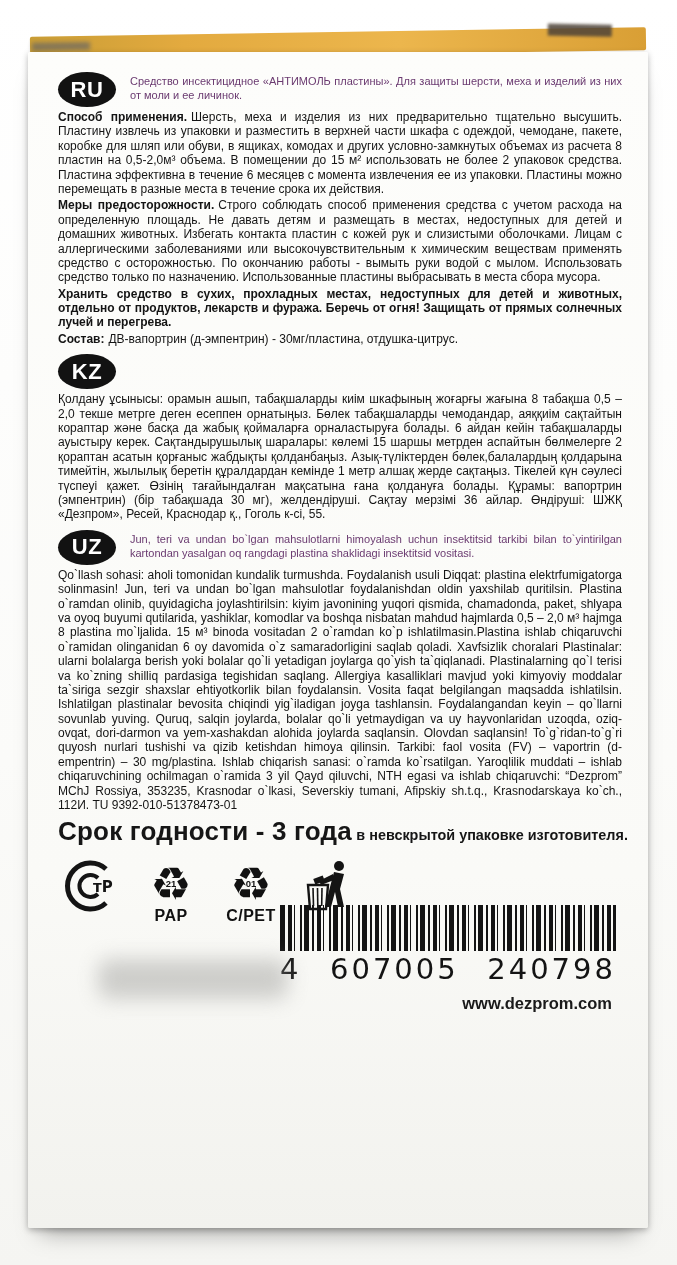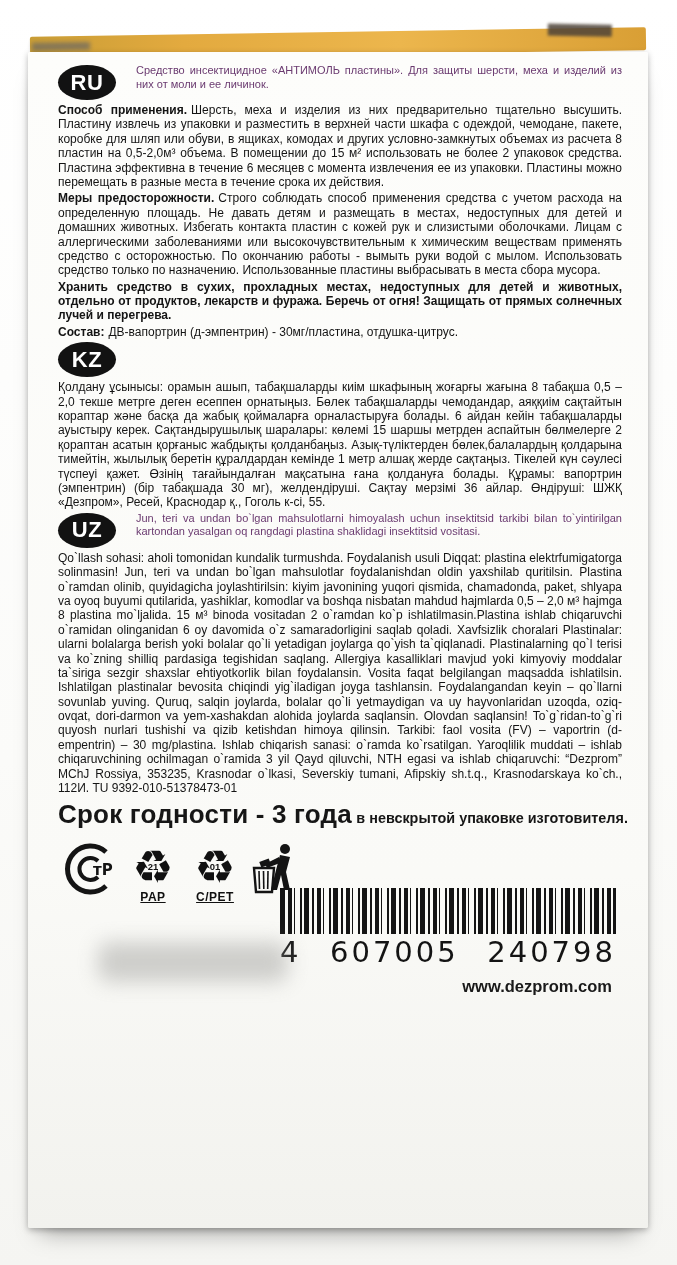--- a/index.html
+++ b/index.html
@@ -25,46 +25,46 @@
 
   
   .label{
     position:absolute;top:52px;left:28px;width:620px;height:1176px;
     box-sizing:border-box;padding:12px 26px 10px 30px;
     background:linear-gradient(180deg,#fdfdfb 0%,#fafaf7 70%,#f2f2ee 100%);
     box-shadow:0 2px 6px rgba(0,0,0,.28),0 16px 22px -12px rgba(0,0,0,.35);
     border-radius:2px;
   }
 
-  .sec-head{display:flex;gap:20px;align-items:flex-start;margin:0 0 3px;}
+  .sec-head{display:flex;gap:14px;align-items:center;margin:7px 0 3px;}
   .badge{
     flex:0 0 auto;width:58px;height:35px;background:#121212;color:#fff;
     border-radius:50%;display:flex;align-items:center;justify-content:center;
     font-weight:bold;font-size:22px;letter-spacing:.5px;margin-top:1px;
   }
   .sec-title{
     color:#6a3a70;font-weight:normal;font-size:11px;line-height:1.24;
     text-align:justify;flex:1 1 auto;
   }
   p.body{font-size:12px;line-height:1.2;text-align:justify;margin:0 0 2px;color:#141414;}
   .p-lead{font-weight:bold;margin-right:4px;}
   .bold-para{font-weight:bold;font-size:13.1px;}
 
   .shelf{margin-top:4px;font-weight:bold;white-space:nowrap;}
   .shelf-main{font-size:26px;letter-spacing:.2px;}
   .shelf-note{font-size:14.4px;}
 
   
   .footer{position:relative;height:158px;margin-top:10px;}
-  .eco-row{position:absolute;left:2px;top:2px;display:flex;align-items:flex-start;}
+  .eco-row{position:absolute;left:2px;top:2px;display:flex;gap:18px;align-items:flex-start;}
   .eco-icon{width:62px;text-align:center;color:#111;}
   .recycle{position:relative;display:inline-block;width:56px;height:52px;}
   .recycle .glyph{font-family:"DejaVu Sans",sans-serif;font-size:46px;line-height:50px;}
   .recycle .code{position:absolute;left:0;right:0;top:19px;font-size:9.5px;font-weight:bold;}
-  .eco-label{font-size:12px;font-weight:bold;letter-spacing:.5px;margin-top:-4px;text-decoration:underline;}
+  .eco-label{font-size:16px;font-weight:bold;letter-spacing:.5px;margin-top:-4px;}
 
   .barcode{position:absolute;right:6px;top:48px;width:336px;}
   .bars{
     height:46px;
     background:
       repeating-linear-gradient(90deg,
         #141414 0 2px, transparent 2px 5px,
         #141414 5px 9px, transparent 9px 11px,
         #141414 11px 12px, transparent 12px 17px,
         #141414 17px 19px, transparent 19px 21px,

